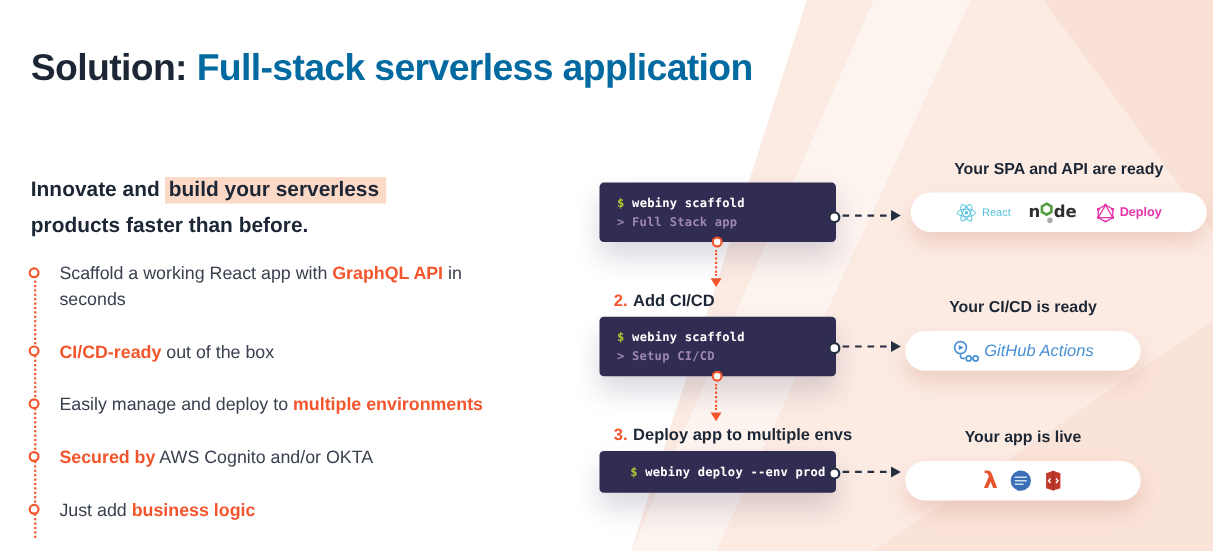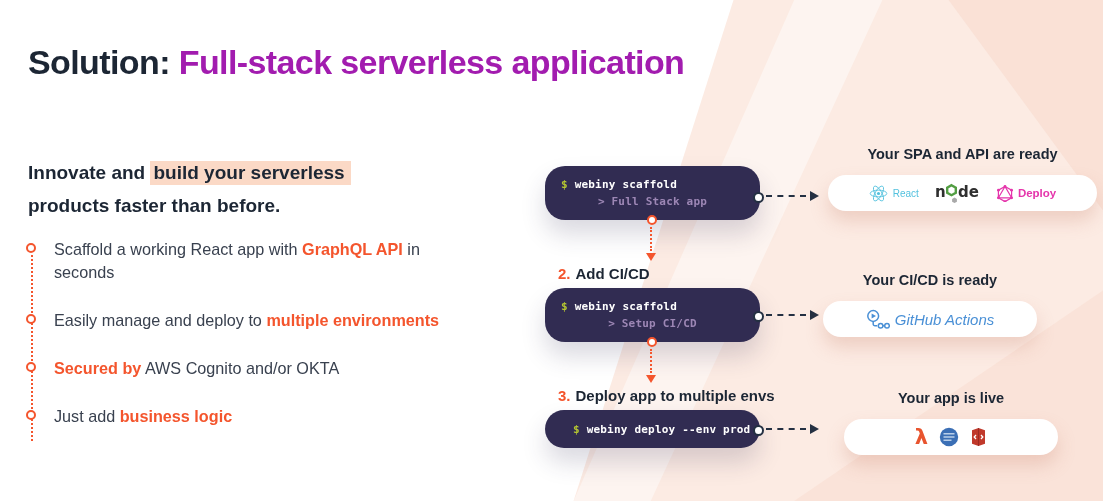--- a/index.html
+++ b/index.html
@@ -10,46 +10,46 @@
             clip-path:polygon(66.5% 0,100% 0,100% 100%,52% 100%);}
   .bg-acc1{position:absolute;inset:0;background:rgba(255,255,255,0.45);
            clip-path:polygon(72% 0,80% 0,59% 100%,52% 100%);}
   .bg-acc2{position:absolute;inset:0;background:rgba(248,216,202,0.5);
            clip-path:polygon(86% 0,100% 0,100% 42%);}
   .bg-acc3{position:absolute;inset:0;background:rgba(248,218,204,0.45);
            clip-path:polygon(72% 100%,100% 58%,100% 100%);}
 
   .page-title{position:absolute;left:28px;top:20px;font-size:34px;font-weight:bold;
               letter-spacing:-0.6px;color:#1c2634;white-space:nowrap;}
-  .page-title .accent{color:#a21caf;}
+  .page-title .accent{color:#0369a1;}
 
   .headline{position:absolute;left:28px;top:140px;font-size:19px;font-weight:bold;
             line-height:33px;color:#1c2634;}
   .headline mark{background:#fbd9c6;color:#1c2634;padding:1px 6px 2px 3px;}
 
   .bullets{position:absolute;left:26px;top:238px;width:452px;margin:0;padding:0;list-style:none;}
   .bullets::before{content:"";position:absolute;left:5px;top:12px;bottom:12px;
                    border-left:2px dotted #f4552d;}
   .bullets li{position:relative;padding-left:28px;margin:0 0 25px 0;
               font-size:16.2px;line-height:23px;color:#39414f;}
   .ring{position:absolute;left:0;top:5px;width:6px;height:6px;background:#fff;
         border:2.5px solid #f4552d;border-radius:50%;}
   .bullets strong{color:#f4552d;font-weight:bold;}
 
   .step-label{position:absolute;font-size:15px;font-weight:bold;color:#1c2634;white-space:nowrap;}
   .step-label .num{color:#f4552d;margin-right:5px;}
 
   .terminal{position:absolute;left:545px;width:215px;box-sizing:border-box;background:#312c52;
-            border-radius:20px;padding:10px 16px;box-shadow:0 14px 24px rgba(49,44,82,0.18);
+            border-radius:4px;padding:10px 16px;box-shadow:0 14px 24px rgba(49,44,82,0.18);
             font-family:"DejaVu Sans Mono",monospace;font-size:11px;font-weight:bold;
             letter-spacing:0.2px;}
   .tline{line-height:17px;white-space:nowrap;}
   .prompt{color:#b3c432;}
   .cmd{color:#ffffff;}
-  .tout{color:#9d87b5;text-align:center;}
+  .tout{color:#9d87b5;}
 
   .harrow{position:absolute;width:66px;height:10px;}
   .harrow .dot{position:absolute;left:0;top:1px;width:7px;height:7px;background:#fff;
                border:2px solid #243042;border-radius:50%;}
   .harrow .dash{position:absolute;left:13px;right:13px;top:4px;border-top:2px dashed #243042;}
   .harrow .head{position:absolute;right:0;top:0;width:0;height:0;
                 border-left:9px solid #243042;border-top:5px solid transparent;
                 border-bottom:5px solid transparent;}
 
   .vconn{position:absolute;width:12px;}
@@ -79,20 +79,21 @@
   <div class="bg-acc1"></div>
   <div class="bg-acc2"></div>
   <div class="bg-acc3"></div>
 
   <h1 class="page-title"><span>Solution:</span> <span class="accent">Full-stack serverless application</span></h1>
 
   <h2 class="headline"><span>Innovate and </span><mark>build your serverless</mark><br><span>products faster than before.</span></h2>
 
   <ul class="bullets">
     <li><span class="ring"></span><span>Scaffold a working React app with </span><strong>GraphQL API</strong><span> in seconds</span></li>
+    <li><span class="ring"></span><span></span><strong>CI/CD-ready</strong><span> out of the box</span></li>
     <li><span class="ring"></span><span>Easily manage and deploy to </span><strong>multiple environments</strong><span></span></li>
     <li><span class="ring"></span><span></span><strong>Secured by</strong><span> AWS Cognito and/or OKTA</span></li>
     <li><span class="ring"></span><span>Just add </span><strong>business logic</strong><span></span></li>
   </ul>
 
   <div class="terminal" style="top:166px;height:54px;">
     <div class="tline"><span class="prompt">$</span> <span class="cmd">webiny scaffold</span></div>
     <div class="tline tout">&gt; Full Stack app</div>
   </div>
   <div class="harrow" style="left:753px;top:191px;">
@@ -186,21 +187,21 @@
             <circle cx="21" cy="16.8" r="2.3"></circle>
             <path d="M17 16.8 H18.6"></path>
           </g>
           <path d="M5.6 4.6 L10 7 L5.6 9.4 Z" fill="#4a90d6"></path>
         </svg>
         <span class="gha-label">GitHub Actions</span>
       </span>
     </div>
   </div>
 
-  <div class="result" style="left:844px;top:390px;width:214px;">
+  <div class="result" style="left:823px;top:390px;width:214px;">
     <div class="result-title">Your app is live</div>
     <div class="pill" style="gap:11px;">
       <span class="lambda">λ</span>
       <svg width="20" height="20" viewBox="0 0 20 20">
         <circle cx="10" cy="10" r="9.2" fill="#3b6fb5"></circle>
         <g stroke="#cfe0f2" stroke-width="1.3" fill="none">
           <path d="M4.5 6.8 H15.5"></path>
             <path d="M4.5 10 H15.5"></path>
             <path d="M4.5 13.2 H12.5"></path>
         </g>

